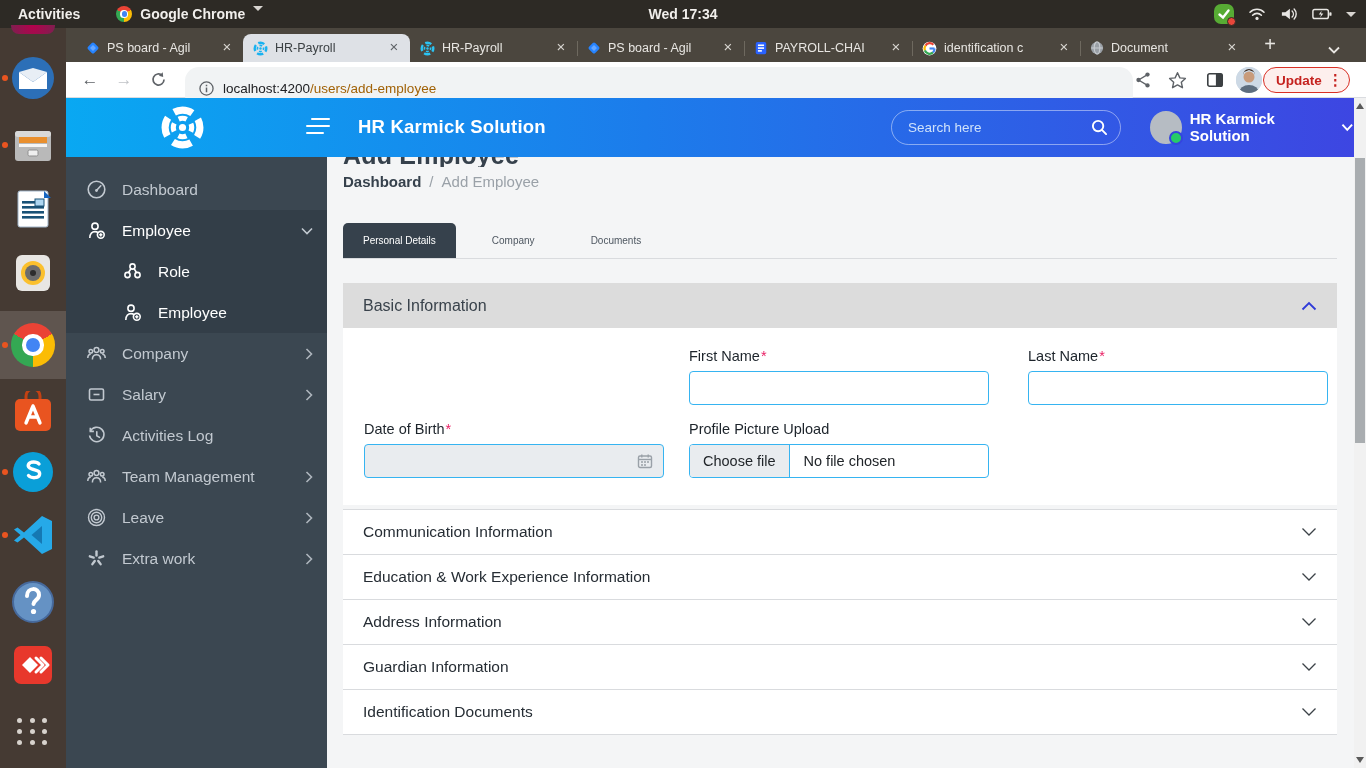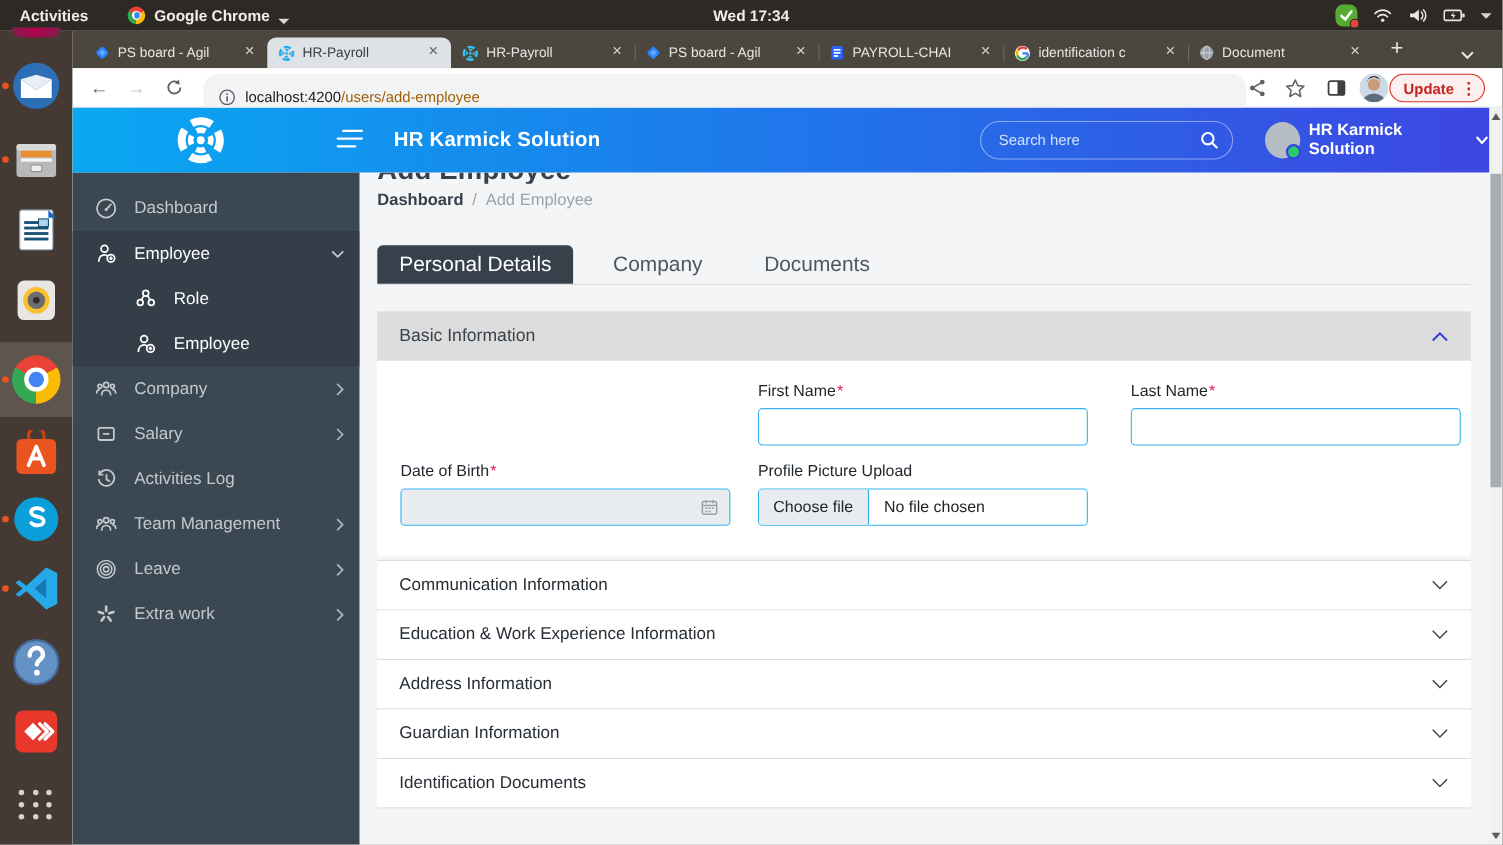--- a/index.html
+++ b/index.html
@@ -2,21 +2,21 @@
 <html><head>
 <meta charset="utf-8">
 <style>
   * { margin:0; padding:0; box-sizing:border-box; }
   body { font-family:"Liberation Sans", sans-serif; background:#000; }
   .screen { position:relative; width:1366px; height:768px; overflow:hidden; background:#f4f5f6; font-family:"Liberation Sans", sans-serif; }
 
   
   #topbar { position:absolute; left:0; top:0; width:1366px; height:28px; background:#2d2a25; color:#f1efec; display:flex; align-items:center; font-size:14px; }
   #topbar .activities { padding:0 18px; font-weight:700; }
-  #topbar .appmenu { display:flex; align-items:flex-end; gap:8px; margin-left:18px; font-weight:700; }
+  #topbar .appmenu { display:flex; align-items:flex-start; gap:8px; margin-left:18px; font-weight:700; }
   .caret-down { width:0; height:0; border-left:5px solid transparent; border-right:5px solid transparent; border-top:5px solid #d8d5d1; display:inline-block; }
   #topbar .clock { position:absolute; left:50%; transform:translateX(-50%); font-weight:700; }
   #topbar .tray { position:absolute; right:10px; display:flex; align-items:center; gap:14px; }
   .rec-badge { position:relative; width:20px; height:20px; border-radius:7px; background:#57ab34; }
   .rec-badge svg { position:absolute; inset:0; }
   .rec-badge .reddot { position:absolute; right:-2px; bottom:-2px; width:9px; height:9px; border-radius:50%; background:#e8463a; border:1.5px solid #2d2a25; }
 
   .chrome-ball { border-radius:50%; background:conic-gradient(from -60deg,#ea4335 0 33.3%,#fbbc05 0 66.6%,#34a853 0 100%); position:relative; }
   .chrome-ball::before { content:""; position:absolute; inset:26%; background:#fff; border-radius:50%; }
   .chrome-ball::after { content:""; position:absolute; inset:34%; background:#4285f4; border-radius:50%; }
@@ -94,21 +94,21 @@
   
   #main { position:absolute; left:261px; top:59px; width:1027px; height:611px; background:#f4f5f6; }
   .title-clip { position:absolute; left:16px; top:0; height:10px; width:400px; overflow:hidden; }
   .title-clip h1 { font-size:25px; font-weight:700; color:#36414c; margin-top:-16px; letter-spacing:.2px; }
   .breadcrumb { position:absolute; left:16px; top:16px; font-size:15px; display:flex; gap:8px; align-items:center; }
   .breadcrumb .home { color:#36414c; font-weight:700; }
   .breadcrumb .sep { color:#9aa1a8; }
   .breadcrumb .cur { color:#9aa1a8; }
 
   .ptabs { position:absolute; left:16px; top:66px; width:994px; height:36px; border-bottom:1px solid #d9dbde; display:flex; align-items:flex-end; }
-  .ptab { height:35px; line-height:35px; padding:0 20px; font-size:19px; color:#4e5761;margin-top:40px; }
+  .ptab { height:35px; line-height:35px; padding:0 20px; font-size:10px; color:#4e5761;margin-top:40px; }
   .ptab.active { background:#36414c; color:#fff; border-radius:5px 5px 0 0; }
   .ptab + .ptab { margin-left:16px; }
 
   .card { position:absolute; left:16px; top:126px; width:994px; }
   .sec-head { height:45px; background:#dcdcdc; display:flex; align-items:center; padding:0 20px; font-size:16px; color:#39424b; }
   .sec-head .chev { margin-left:auto; }
   .sec-body { position:relative; height:177px; background:#fff; }
   .fld { position:absolute; width:300px; }
   .fld label { display:block; font-size:14.5px; color:#1d242b; margin-bottom:7px; }
   .req { color:#e91e63; margin-left:1px; }

